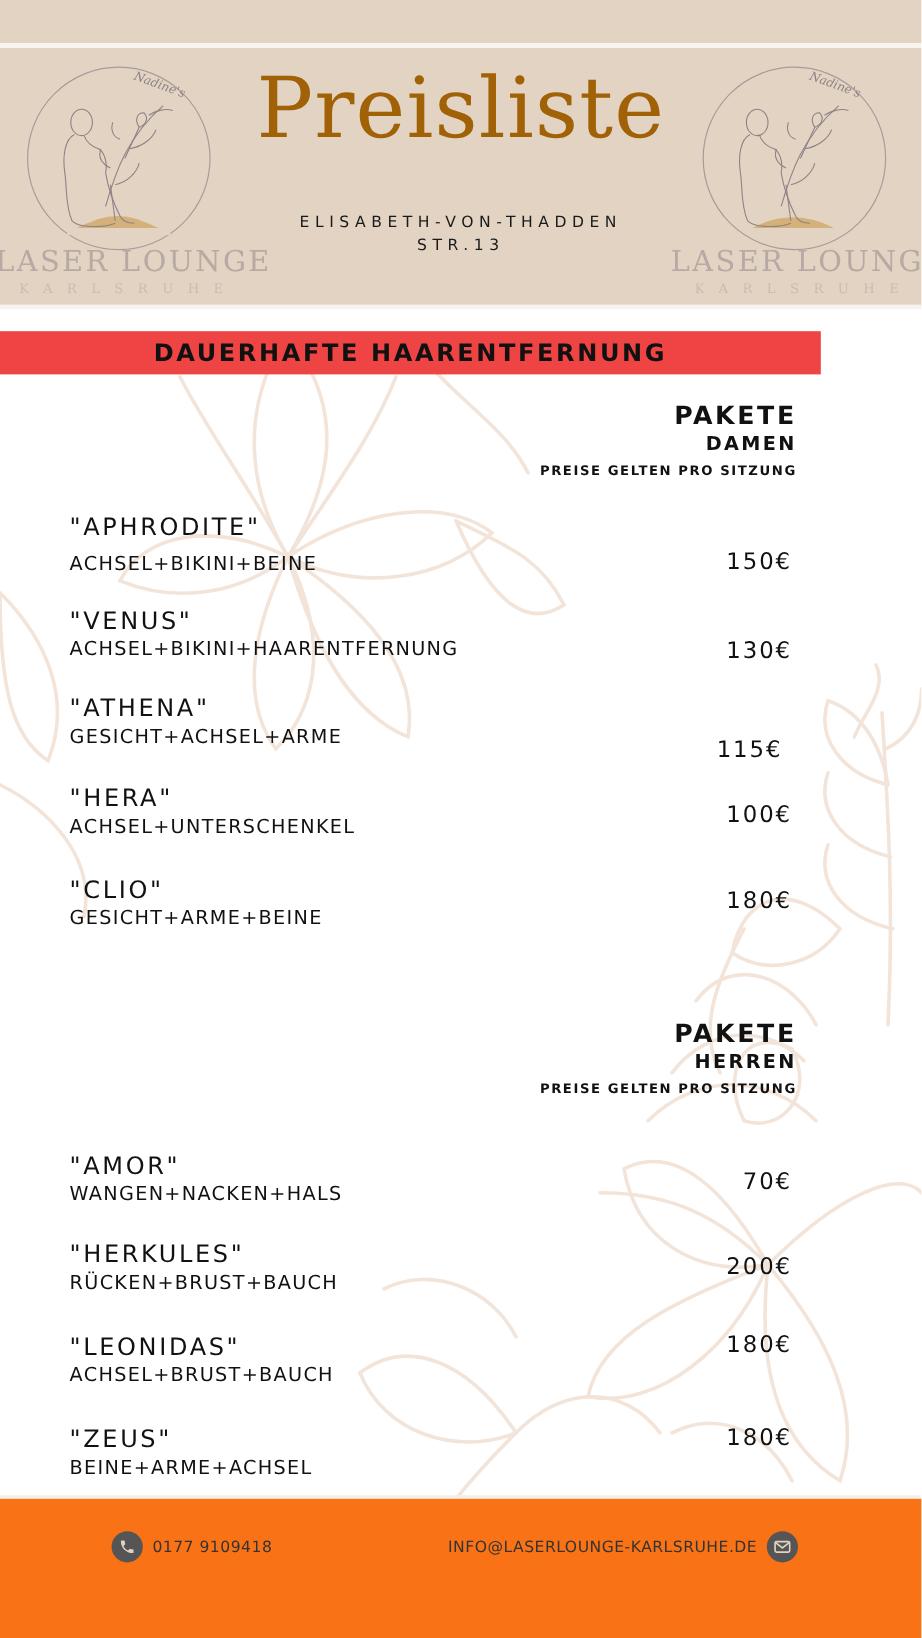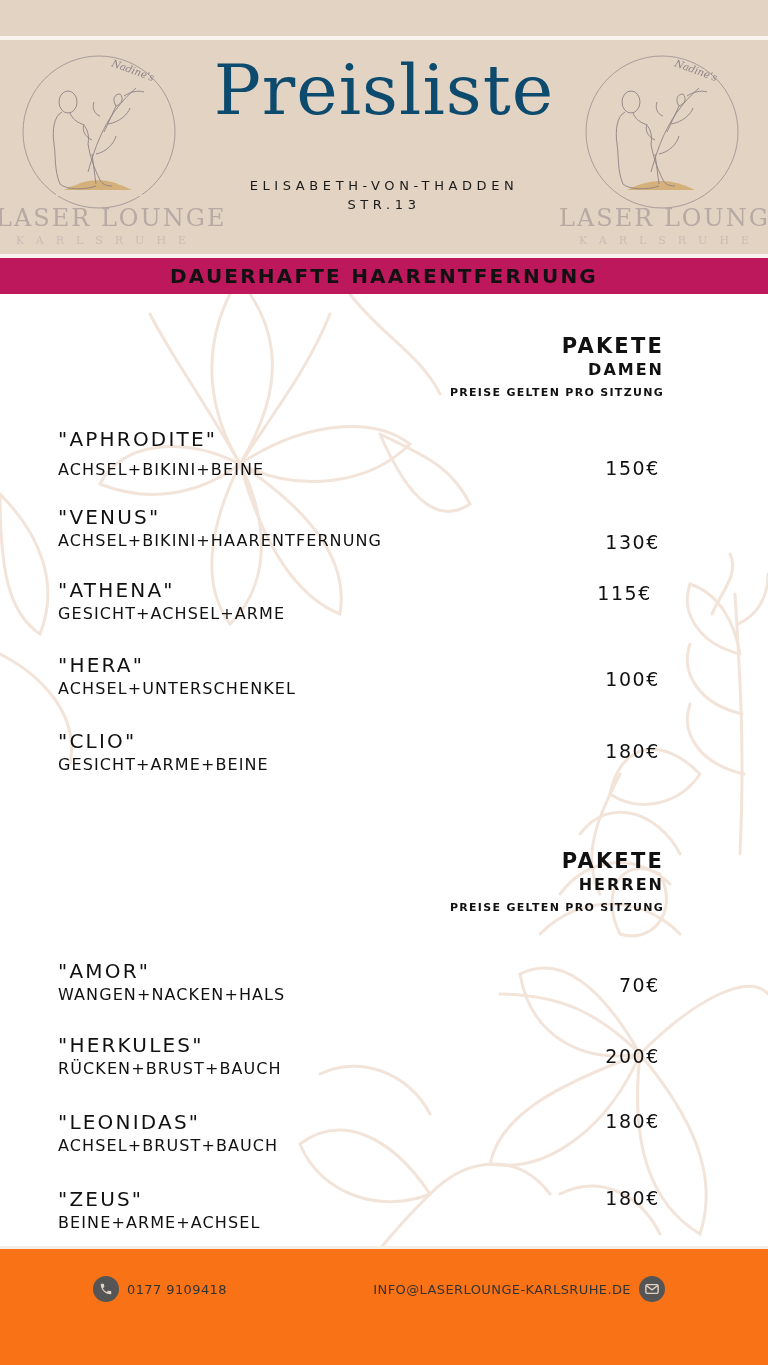--- a/index.html
+++ b/index.html
@@ -14,33 +14,33 @@
 
   
   .top-band { position: absolute; left: 0; top: 0; width: 768px; height: 36px; background: #e2d3c3; }
   .top-rule { position: absolute; left: 0; top: 36px; width: 768px; height: 4px; background: #f8f3ee; }
   .header {
     position: absolute; left: 0; top: 40px; width: 768px; height: 214px;
     background: #e2d3c3;
   }
   .header-rule { position: absolute; left: 0; top: 254px; width: 768px; height: 4px; background: #f8f3ee; }
   .subtitle-band {
-    position: absolute; left: 0; top: 258px; width: 768px; height: 36px;
-    background: #be185d;
+    position: absolute; left: 0; top: 276px; width: 684px; height: 36px;
+    background: #ef4444;
     display: flex; align-items: center; justify-content: center;
   }
   .subtitle-band span {
     font-family: "DejaVu Sans", sans-serif; font-weight: bold;
     font-size: 20px; letter-spacing: 2.2px; color: #111;
   }
 
   .title {
     position: absolute; left: 200px; top: 48px; width: 368px; text-align: center;
     font-family: "DejaVu Serif", serif; font-size: 70px; font-weight: normal;
-    color: #0c4a6e; letter-spacing: 1px; line-height: 84px;
+    color: #a16207; letter-spacing: 1px; line-height: 84px;
   }
   .address {
     position: absolute; left: 200px; top: 176px; width: 368px; text-align: center;
     font-family: "DejaVu Sans", sans-serif; font-size: 13px; letter-spacing: 4.6px;
     color: #1a1a1a; line-height: 19px;
   }
 
   
   .logo { position: absolute; top: 44px; width: 210px; height: 208px; }
   .logo-left { left: -4px; }
@@ -232,21 +232,21 @@
 
   <div class="item" style="top:505px;">
     <div class="name">"VENUS"</div>
     <div class="parts">ACHSEL+BIKINI+HAARENTFERNUNG</div>
     <div class="price" style="top:26px;">130€</div>
   </div>
 
   <div class="item" style="top:578px;">
     <div class="name">"ATHENA"</div>
     <div class="parts">GESICHT+ACHSEL+ARME</div>
-    <div class="price" style="top:4px; right:16px;margin-left:38px;">115€</div>
+    <div class="price" style="top:36px; right:16px;margin-left:38px;">115€</div>
   </div>
 
   <div class="item" style="top:653px;">
     <div class="name">"HERA"</div>
     <div class="parts">ACHSEL+UNTERSCHENKEL</div>
     <div class="price" style="top:15px;">100€</div>
   </div>
 
   <div class="item" style="top:729px;">
     <div class="name">"CLIO"</div>

